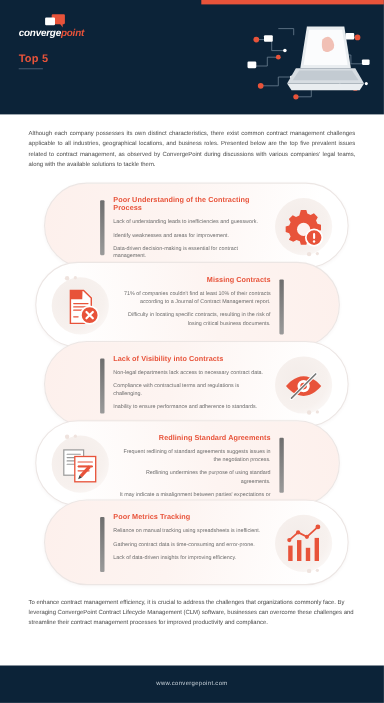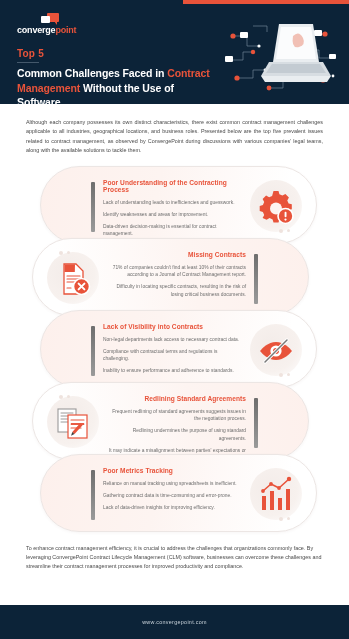--- a/index.html
+++ b/index.html
@@ -56,20 +56,21 @@
     width:9px; height:7px;
     background:#ffffff;
     border-radius:1px;
   }
   .logo-text {
     font-size:9px;
     font-weight:bold;
     letter-spacing:-0.2px;
     line-height:10px;
     white-space:nowrap;
+    font-style:italic;
   }
   .logo-text .t-converge { color:#ffffff; }
   .logo-text .t-point { color:#e8533a; }
 
   .eyebrow {
     position:absolute;
     left:17px; top:48px;
     color:#e8533a;
     font-size:10px;
     font-weight:bold;
@@ -221,23 +222,20 @@
       <span class="bub-b"></span>
     </div>
     <div class="logo-text">
       <span class="t-converge">converge</span><span class="t-point">point</span>
     </div>
   </div>
 
   <div class="eyebrow">Top 5</div>
   <div class="eyebrow-rule"></div>
 
-  <div class="headline">
-    <span>Common Challenges Faced in </span><span class="hl-accent">Contract Management</span><span> Without the Use of Software</span>
-  </div>
 
   <svg class="illus" viewBox="0 0 132 84">
     <g stroke="#8fa3b4" stroke-width="0.7" fill="none" opacity="0.75">
       <path d="M20 20 H34 V30 H46"></path>
       <path d="M14 44 H30 V36 H40"></path>
       <path d="M24 62 H40 V54 H52"></path>
       <path d="M112 18 H100 V28 H92"></path>
       <path d="M120 42 H106 V34 H96"></path>
       <path d="M110 64 H96 V56 H86"></path>
       <path d="M56 72 H70 V66"></path>

